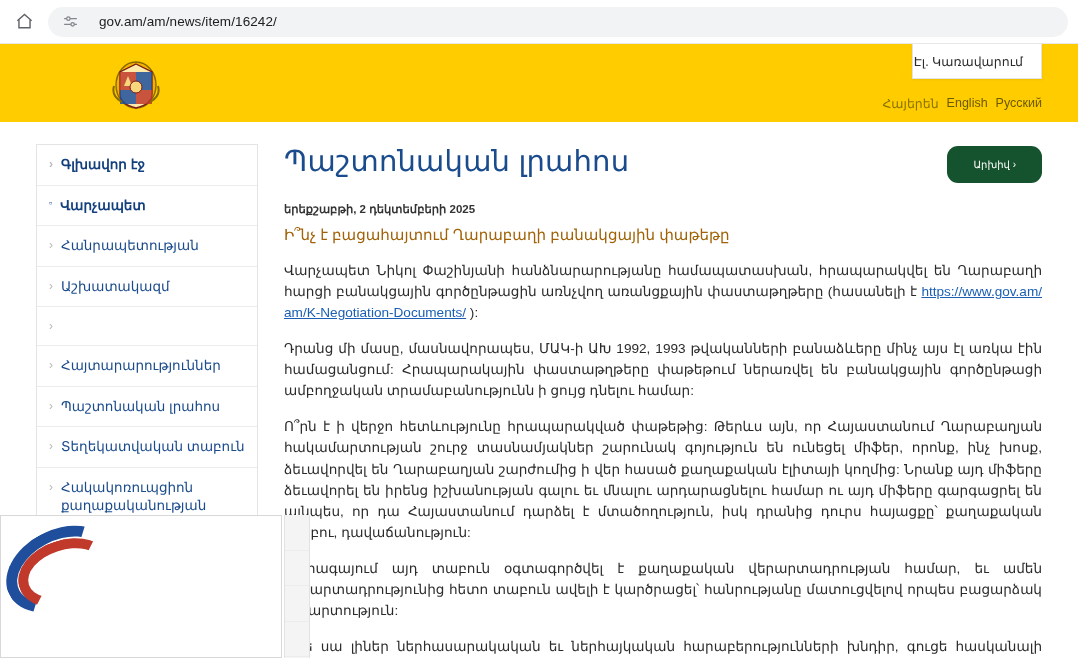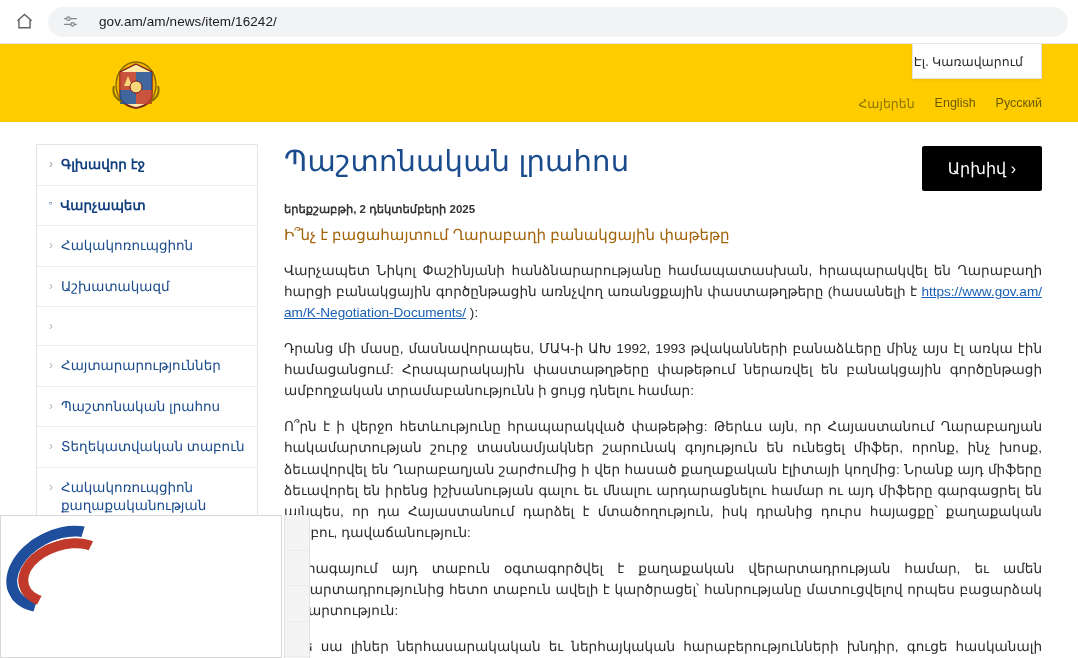--- a/index.html
+++ b/index.html
@@ -82,21 +82,21 @@
     padding: 10px 18px 9px 1px;
     font-size: 12.5px;
     color: #2b2b2b;
     box-shadow: 0 1px 2px rgba(0,0,0,.06);
   }
   .langs {
     position: absolute;
     right: 36px;
     top: 52px;
     display: flex;
-    gap: 20px;
+    gap: 8px;
     font-size: 12.5px;
   }
   .langs span { color: #6b5a00; cursor: pointer; }
   .langs span.active { color: #8a7400; }
 
   
   .page {
     position: relative;
     height: 536px;
     background: #ffffff;
@@ -146,27 +146,27 @@
   .main-title {
     font-size: 29px;
     color: #1a4b8c;
     font-weight: 400;
     margin: 0 0 24px 0;
     letter-spacing: .2px;
   }
   .archive-btn {
     position: absolute;
     right: 0; top: 2px;
-    background: #000000;
+    background: #14532d;
     color: #ffffff;
-    font-size: 16px;
+    font-size: 10px;
     padding: 13px 26px;
     border: none;
     cursor: pointer;
-    border-radius: 2px;
+    border-radius: 11px;
   }
   .date {
     font-size: 11.5px;
     color: #333;
     font-weight: bold;
     margin-bottom: 10px;
   }
   .news-title {
     font-size: 15px;
     color: #a16207;
@@ -297,21 +297,21 @@
       <div class="side-item bold">
         <span class="chev">›</span>
         <span>Գլխավոր էջ</span>
       </div>
       <div class="side-item bold sq">
         <span class="chev">▫</span>
         <span>Վարչապետ</span>
       </div>
       <div class="side-item">
         <span class="chev">›</span>
-        <span>Հակակոռուպցիոն</span>
+        <span>Հանրապետության</span>
       </div>
       <div class="side-item">
         <span class="chev">›</span>
         <span>Աշխատակազմ</span>
       </div>
       <div class="side-item">
         <span class="chev">›</span>
       </div>
       <div class="side-item">
         <span class="chev">›</span>

